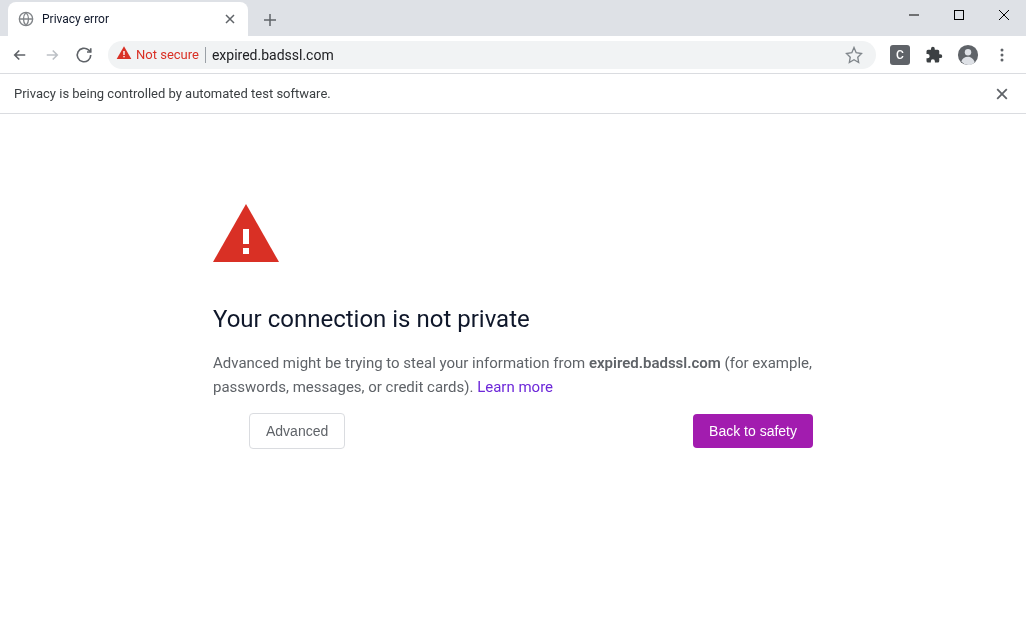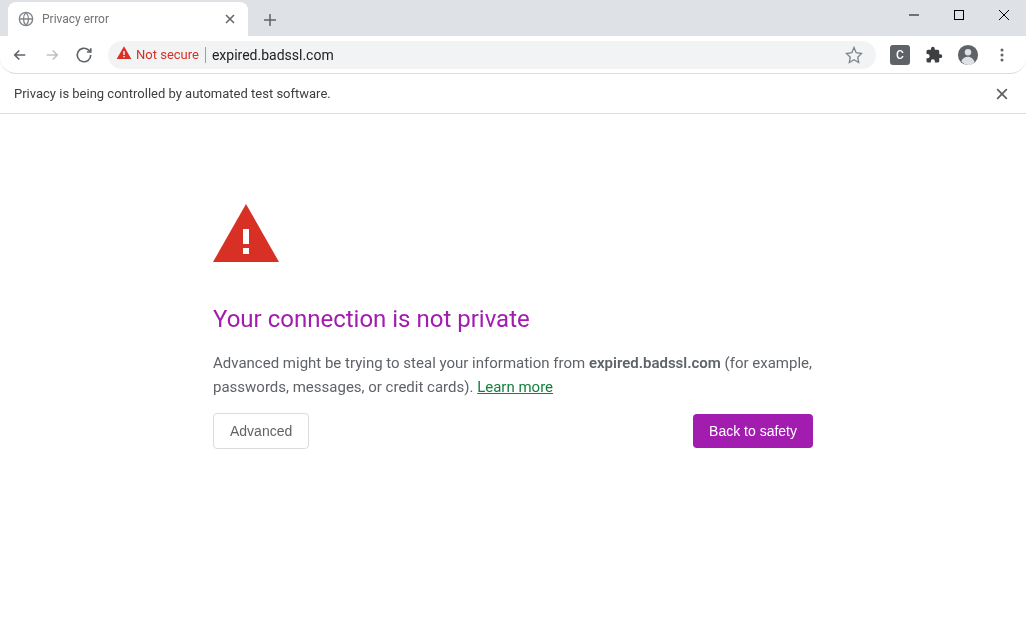--- a/index.html
+++ b/index.html
@@ -33,21 +33,21 @@
       gap: 8px;
       position: relative;
     }
     .tab-favicon {
       width: 16px; height: 16px; flex-shrink: 0;
       display:flex; align-items:center; justify-content:center;
     }
     .tab-title {
       flex: 1;
       font-size: 12px;
-      color: #737373;
+      color: #0f172a;
       white-space: nowrap;
       overflow: hidden;
       text-overflow: ellipsis;
     }
     .tab-close {
       width: 16px; height: 16px;
       display:flex; align-items:center; justify-content:center;
       border-radius: 50%;
       cursor: pointer;
       color:#5f6368;
@@ -75,21 +75,20 @@
     }
     
     .toolbar {
       height: 38px;
       background: #fff;
       display:flex;
       align-items:center;
       padding: 0 6px;
       gap: 4px;
       border-bottom: 1px solid #dadce0;
-      border-radius: 16px;
     }
     .nav-btn {
       width: 28px; height: 28px;
       display:flex; align-items:center; justify-content:center;
       border-radius:50%;
       cursor:pointer;
       color:#5f6368;
     }
     .nav-btn.disabled { color: #bdc1c6; cursor:default; }
     .omnibox {
@@ -163,51 +162,51 @@
     }
     .interstitial {
       width: 600px;
     }
     .big-warning-icon {
       margin-bottom: 40px;
     }
     .interstitial h1 {
       font-size: 24px;
       font-weight: 400;
-      color:#a21caf;
+      color:#0f172a;
       margin-bottom: 18px;
     }
     .interstitial p {
       font-size: 15px;
       color:#5f6368;
       line-height: 1.6;
       margin-bottom: 14px;
     }
     .interstitial p strong { color:#5f6368; font-weight:600; }
     .interstitial a {
-      color:#15803d;
-      text-decoration: underline;
+      color:#6d28d9;
       cursor:pointer;
     }
     .error-code {
       font-size: 13px;
       color:#5f6368;
       margin-bottom: 50px;
     }
     .button-row {
       display:flex;
       justify-content:space-between;
       align-items:center;
     }
     .btn {
       font-size:14px;
       padding: 9px 16px;
       border-radius:4px;
       cursor:pointer;
       border:none;
+      margin-left:36px;
     }
     .btn-secondary {
       background:#fff;
       color:#5f6368;
       border:1px solid #dadce0;
     }
     .btn-primary {
       background:#a21caf;
       color:#fff;
     }

